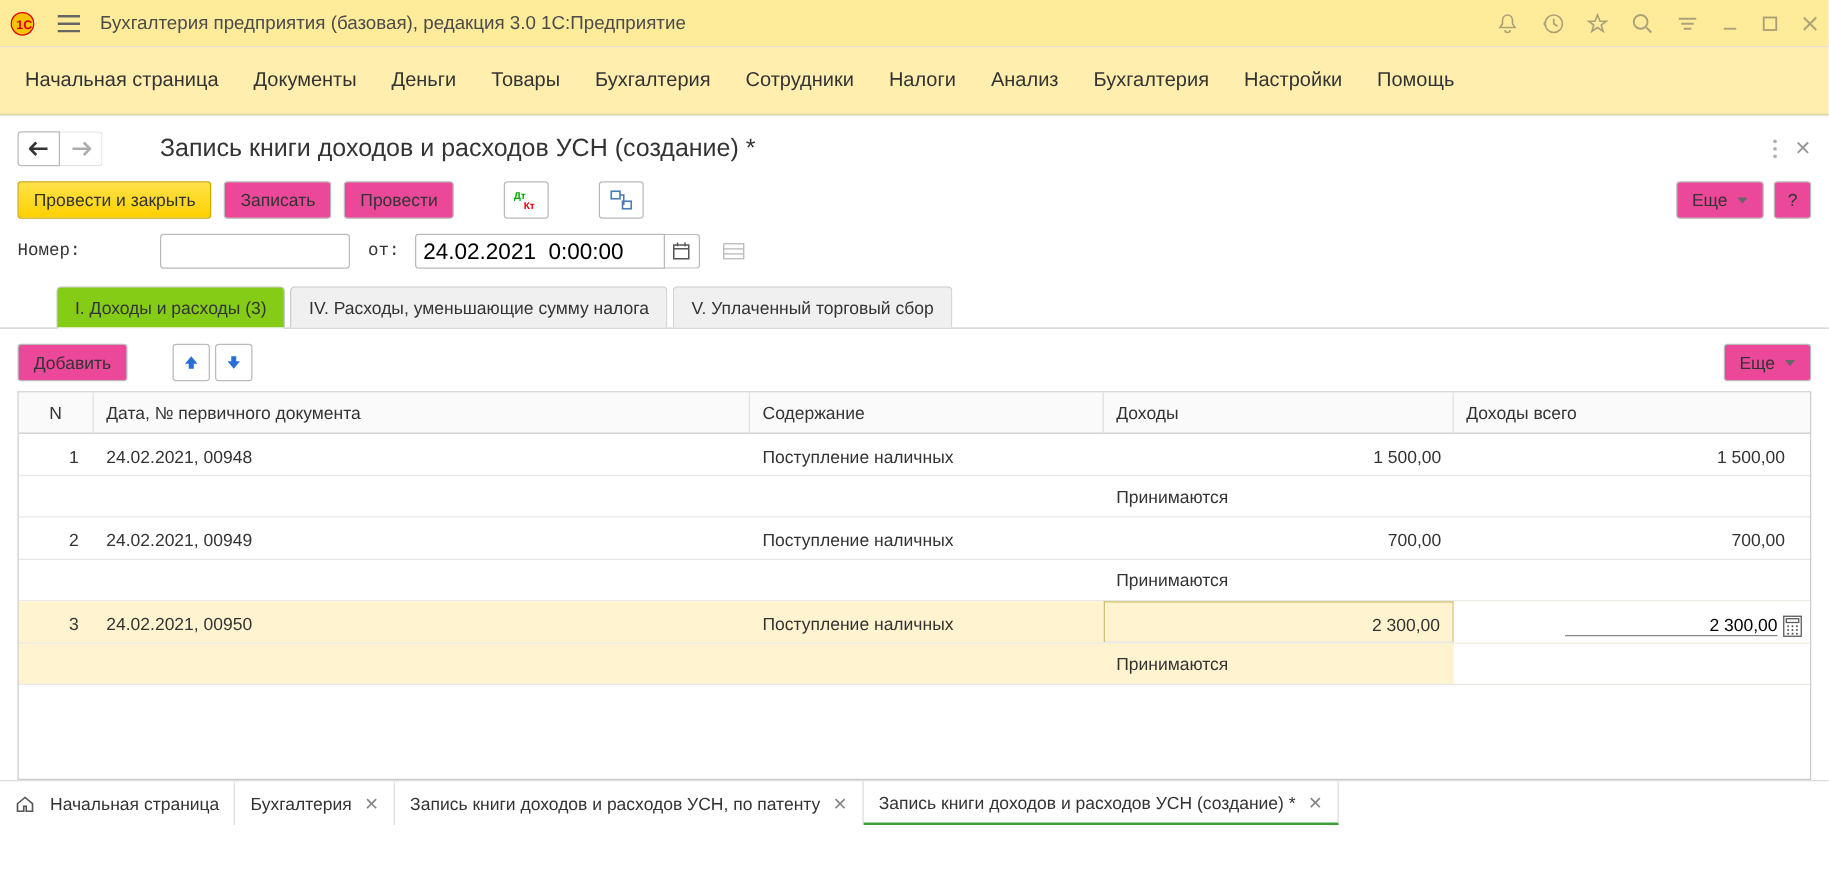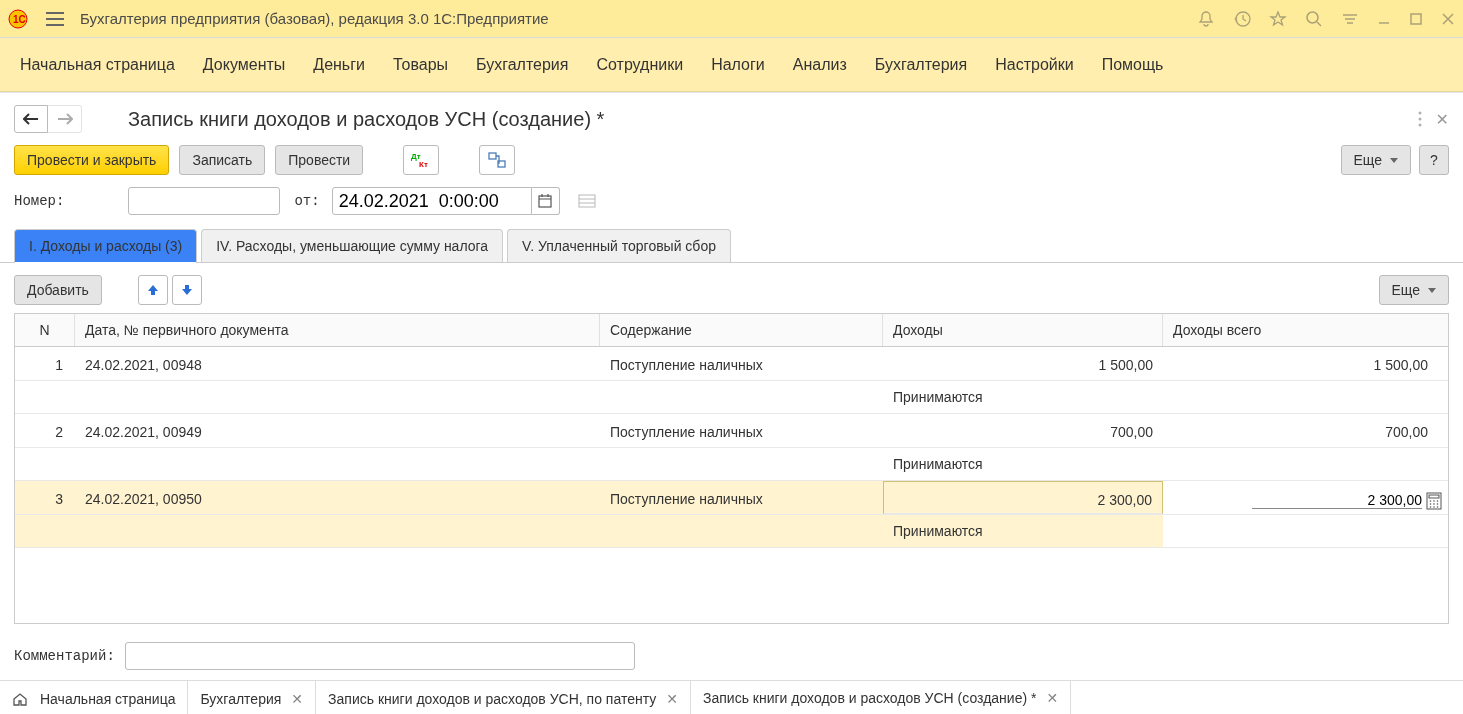--- a/index.html
+++ b/index.html
@@ -25,39 +25,39 @@
 .nav-btn.disabled { opacity: 0.4; cursor: default; }
 .nav-btn:first-child { border-top-right-radius: 0; border-bottom-right-radius: 0; }
 .nav-btn:nth-child(2) { border-top-left-radius: 0; border-bottom-left-radius: 0; border-left: none; }
 .page-title { font-size: 20px; color: #333; margin-left: 46px; flex: 1; }
 .page-header-right { display: flex; gap: 14px; align-items: center; }
 .kebab { cursor: pointer; opacity: 0.5; }
 .close-x { cursor: pointer; opacity: 0.5; font-size: 16px; }
 
 
 .toolbar { display: flex; align-items: center; padding: 0 14px 12px 14px; gap: 10px; }
-.btn { height: 30px; border: 1px solid #bbb; border-radius: 3px; background: #e5e5e5; padding: 0 12px; font-size: 14px; cursor: pointer; display: inline-flex; align-items: center; justify-content: center; color: #333; }
+.btn { height: 30px; border: 1px solid #bbb; border-radius: 3px; background: #ec4899; padding: 0 12px; font-size: 14px; cursor: pointer; display: inline-flex; align-items: center; justify-content: center; color: #333; }
 .btn-primary { background: linear-gradient(#ffe24a,#ffd000); border-color: #d0a800; font-weight: normal; }
 .btn-icon { height: 30px; width: 36px; border: 1px solid #bbb; border-radius: 3px; background: #fff; display: inline-flex; align-items: center; justify-content: center; cursor: pointer; }
 .toolbar-right { margin-left: auto; display: flex; gap: 8px; }
 .btn-dropdown::after { content: ""; display: inline-block; width: 0; height: 0; border-left: 4px solid transparent; border-right: 4px solid transparent; border-top: 5px solid #666; margin-left: 8px; }
 
 
 .form-row { display: flex; align-items: center; padding: 0 14px 14px 14px; gap: 8px; }
 .form-label { font-size: 14px; color: #333; margin-right: 4px; font-family: Liberation Mono, monospace; }
 .input { height: 28px; border: 1px solid #bbb; border-radius: 3px; background: #fff; padding: 0 6px; font-size: 18px; }
 .date-wrap { display: flex; }
 .date-wrap .input { border-top-right-radius: 0; border-bottom-right-radius: 0; }
 .date-btn { width: 28px; height: 28px; border: 1px solid #bbb; border-left: none; border-top-right-radius: 3px; border-bottom-right-radius: 3px; background: #fff; display: flex; align-items: center; justify-content: center; cursor: pointer; }
 .list-icon { margin-left: 10px; opacity: 0.6; cursor: pointer; }
 
 
 .tabs { display: flex; padding: 0 14px; border-bottom: 1px solid #ccc; }
 .tab { padding: 8px 14px; font-size: 14px; color: #333; border: 1px solid transparent; border-bottom: none; cursor: pointer; }
-.tab.active { background: #3b82f6; border-color: #ccc; border-radius: 4px 4px 0 0; position: relative; }
+.tab.active { background: #84cc16; border-color: #ccc; border-radius: 4px 4px 0 0; position: relative; margin-left: 31px; }
 .tab.active::after { content: ""; position: absolute; left: 0; right: 0; bottom: -1px; height: 1px; background: #fff; }
 .tab.inactive { background: #f0f0f0; border-color: #ccc; border-radius: 4px 4px 0 0; margin-left: 4px; }
 
 
 .tab-content { padding: 12px 14px 0 14px; }
 .table-toolbar { display: flex; align-items: center; gap: 10px; margin-bottom: 8px; }
 .arrow-group { display: flex; gap: 4px; margin-left: 26px; }
 .arrow-btn { width: 30px; height: 30px; border: 1px solid #bbb; border-radius: 3px; background: #fff; display: flex; align-items: center; justify-content: center; cursor: pointer; }
 .table-toolbar .btn-dropdown.small { margin-left: auto; }
 
@@ -341,24 +341,20 @@
           <div class="cell c-n-val"></div>
           <div class="cell c-date-val"></div>
           <div class="cell c-desc-val"></div>
           <div class="cell c-status">Принимаются</div>
           <div class="cell c-total-val" style="background:#fff"></div>
         </div>
       </div>
     </div>
   </div>
 
-  <div class="comment-row">
-    <span class="form-label">Комментарий:</span>
-    <input class="input" value="" style="">
-  </div>
 </div>
 
 <div class="bottom-tabs">
   <div class="btab">
     <span class="home-icon">
         <svg width="16" height="14" viewBox="0 0 16 14">
           <path d="M2 7l6-5 6 5v6H9V9H7v4H2z" fill="none" stroke="#555" stroke-width="1.3"></path>
         </svg>
       </span>
     <span>Начальная страница</span>

